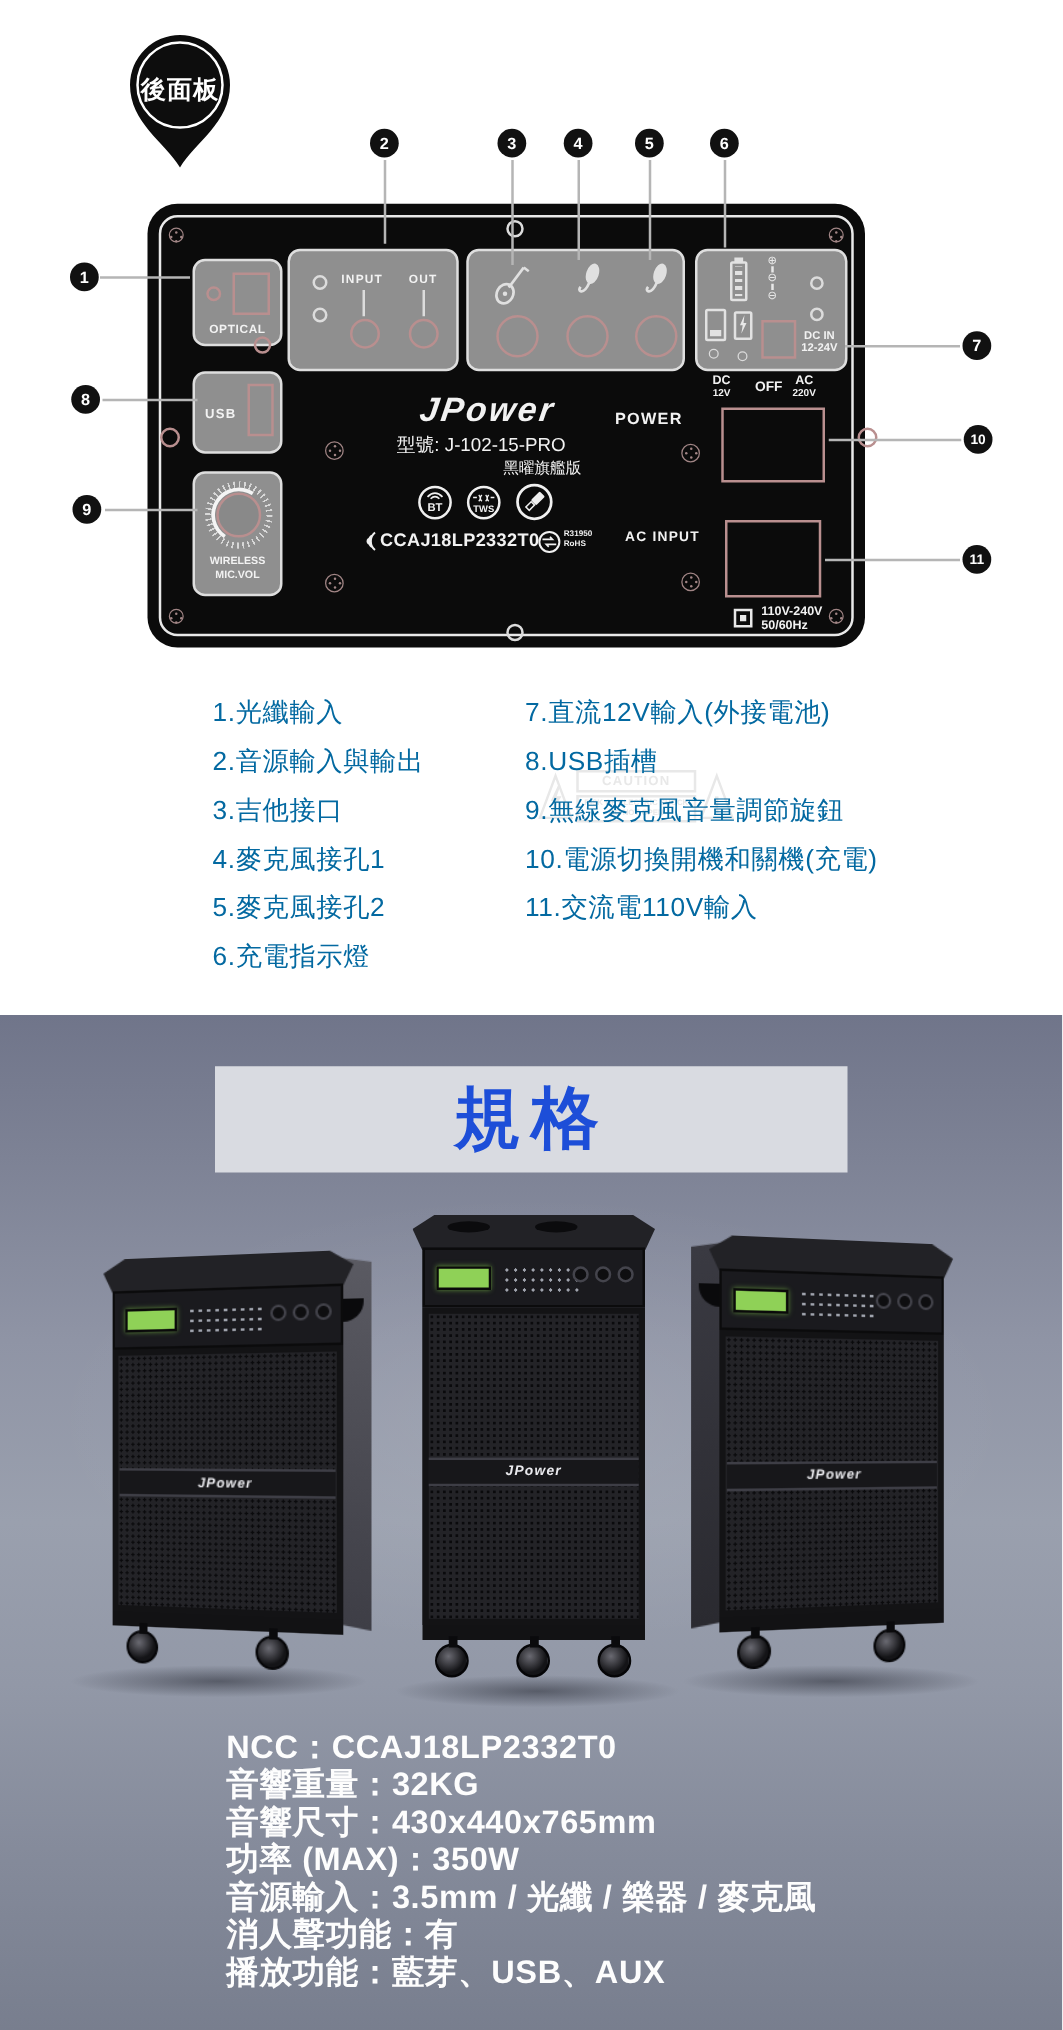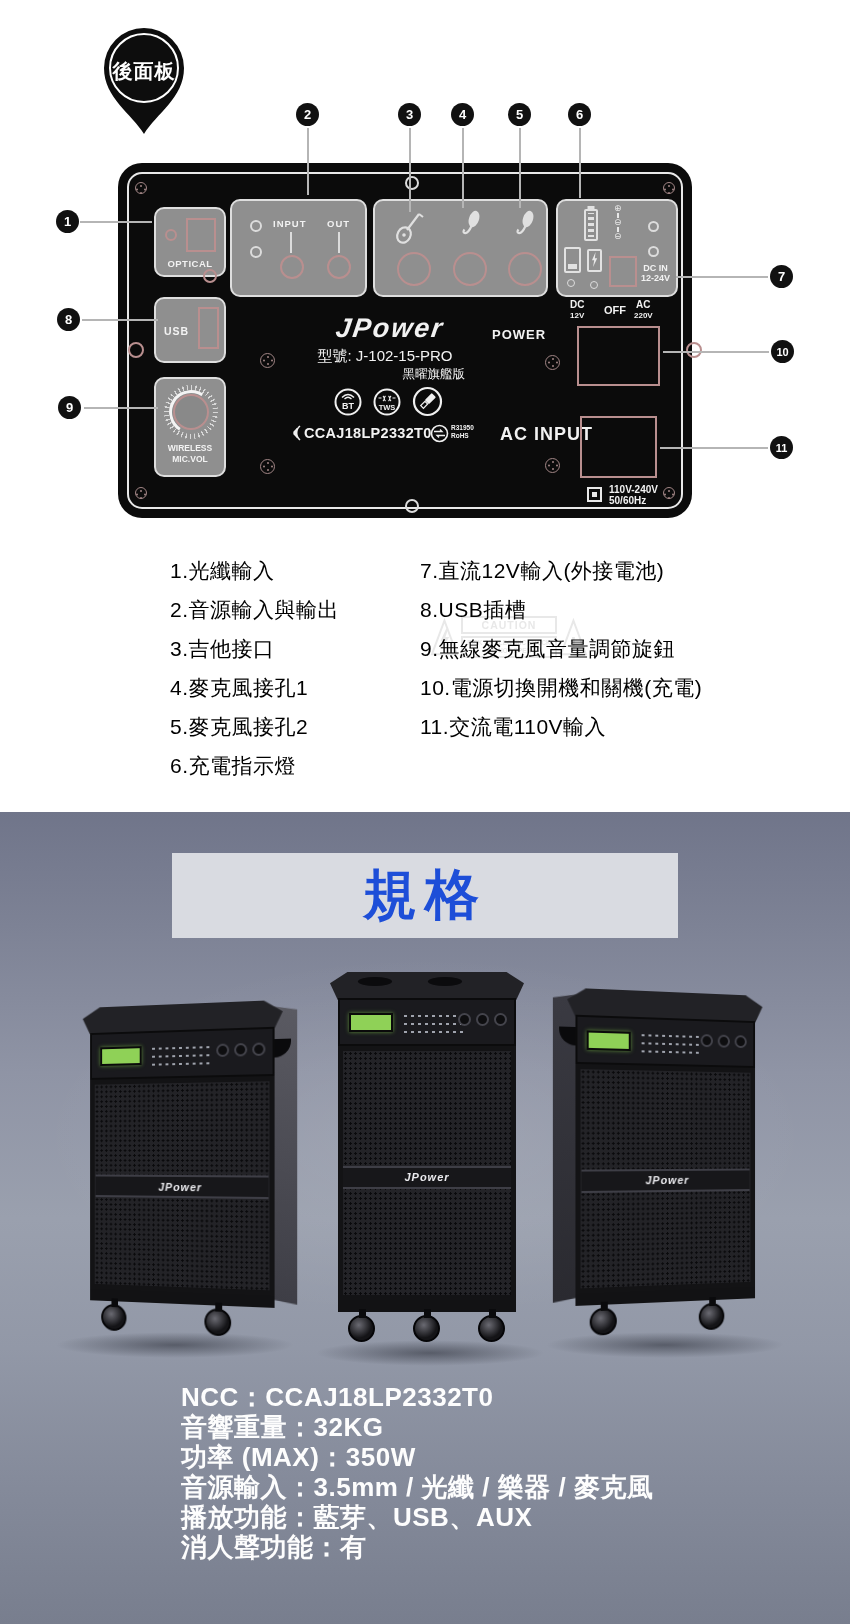--- a/index.html
+++ b/index.html
@@ -73,21 +73,21 @@
   .sq-icon::before { content:""; position:absolute; left:3px; top:3px; width:5px; height:5px; background:#e8e8e8; }
 
   
   .co { position:absolute; width:23px; height:23px; border-radius:50%; background:#111; color:#fff;
     font-weight:bold; font-size:13px; display:flex; align-items:center; justify-content:center; }
   .co.sm { font-size:11px; }
   .cl { position:absolute; background:#b5b5b5; }
 
   
   .legend-col { position:absolute; display:flex; flex-direction:column; gap:13px;
-    font-size:21px; color:#000000; letter-spacing:0.5px; }
+    font-size:21px; color:#0369a1; letter-spacing:0.5px; }
   .legend-col div { line-height:26px; }
 
   
   .bottom { position:absolute; left:0; top:812px; width:850px; height:812px;
     background:
      radial-gradient(ellipse 65% 32% at 50% 40%, rgba(255,255,255,0.10), transparent 70%),
      linear-gradient(180deg,#70758a 0%,#7d8295 14%,#8f94a5 32%,#9aa0ae 50%,#9298a7 66%,#858b9b 82%,#787e8e 100%); }
   .spec-header { position:absolute; left:172px; top:41px; width:506px; height:85px; background:#d9dbe1;
     display:flex; align-items:center; justify-content:center; }
   .spec-header span { font-size:54px; font-weight:bold; color:#1d4ed8; letter-spacing:8px; }
@@ -270,21 +270,21 @@
 
     <div class="ptext" style="left:452px;top:137px;text-align:center;font-size:10px;line-height:10px;">
       <span>DC</span><br><span style="font-size:8px;">12V</span>
     </div>
     <div class="ptext" style="left:486px;top:141px;font-size:11px;">OFF</div>
     <div class="ptext" style="left:516px;top:137px;text-align:center;font-size:10px;line-height:10px;">
       <span>AC</span><br><span style="font-size:8px;">220V</span>
     </div>
     <div class="ptext" style="left:374px;top:164px;font-size:13px;letter-spacing:1px;">POWER</div>
     <div class="pink-rect" style="left:459px;top:163px;width:83px;height:60px;"></div>
-    <div class="ptext" style="left:382px;top:261px;font-size:18px;letter-spacing:1px;">AC INPUT</div>
+    <div class="ptext" style="left:382px;top:261px;font-size:11px;letter-spacing:1px;">AC INPUT</div>
     <div class="pink-rect" style="left:462px;top:253px;width:77px;height:62px;"></div>
 
     <div class="ptext" style="left:491px;top:321px;font-size:10px;line-height:11px;">
       <span>110V-240V</span><br><span>50/60Hz</span>
     </div>
 
     <div class="screw" style="left:17px;top:19px;width:12px;height:12px;"></div>
     <div class="screw" style="left:545px;top:19px;width:12px;height:12px;"></div>
     <div class="screw" style="left:17px;top:324px;width:12px;height:12px;"></div>
     <div class="screw" style="left:545px;top:324px;width:12px;height:12px;"></div>
@@ -414,19 +414,20 @@
         <span>JPower</span>
       </div>
       <div class="sp-foot"></div>
       <div class="wheel" style="left:14px;"></div>
       <div class="wheel" style="left:125px;"></div>
     </div>
 
     <div class="spec-lines">
       <div>NCC：CCAJ18LP2332T0</div>
       <div>音響重量：32KG</div>
+      <div>音響尺寸：430x440x765mm</div>
       <div>功率 (MAX)：350W</div>
       <div>音源輸入：3.5mm / 光纖 / 樂器 / 麥克風</div>
+      <div>消人聲功能：有</div>
       <div>播放功能：藍芽、USB、AUX</div>
-      <div>消人聲功能：有</div>
     </div>
   </div>
 </div>
 
 </body></html>

